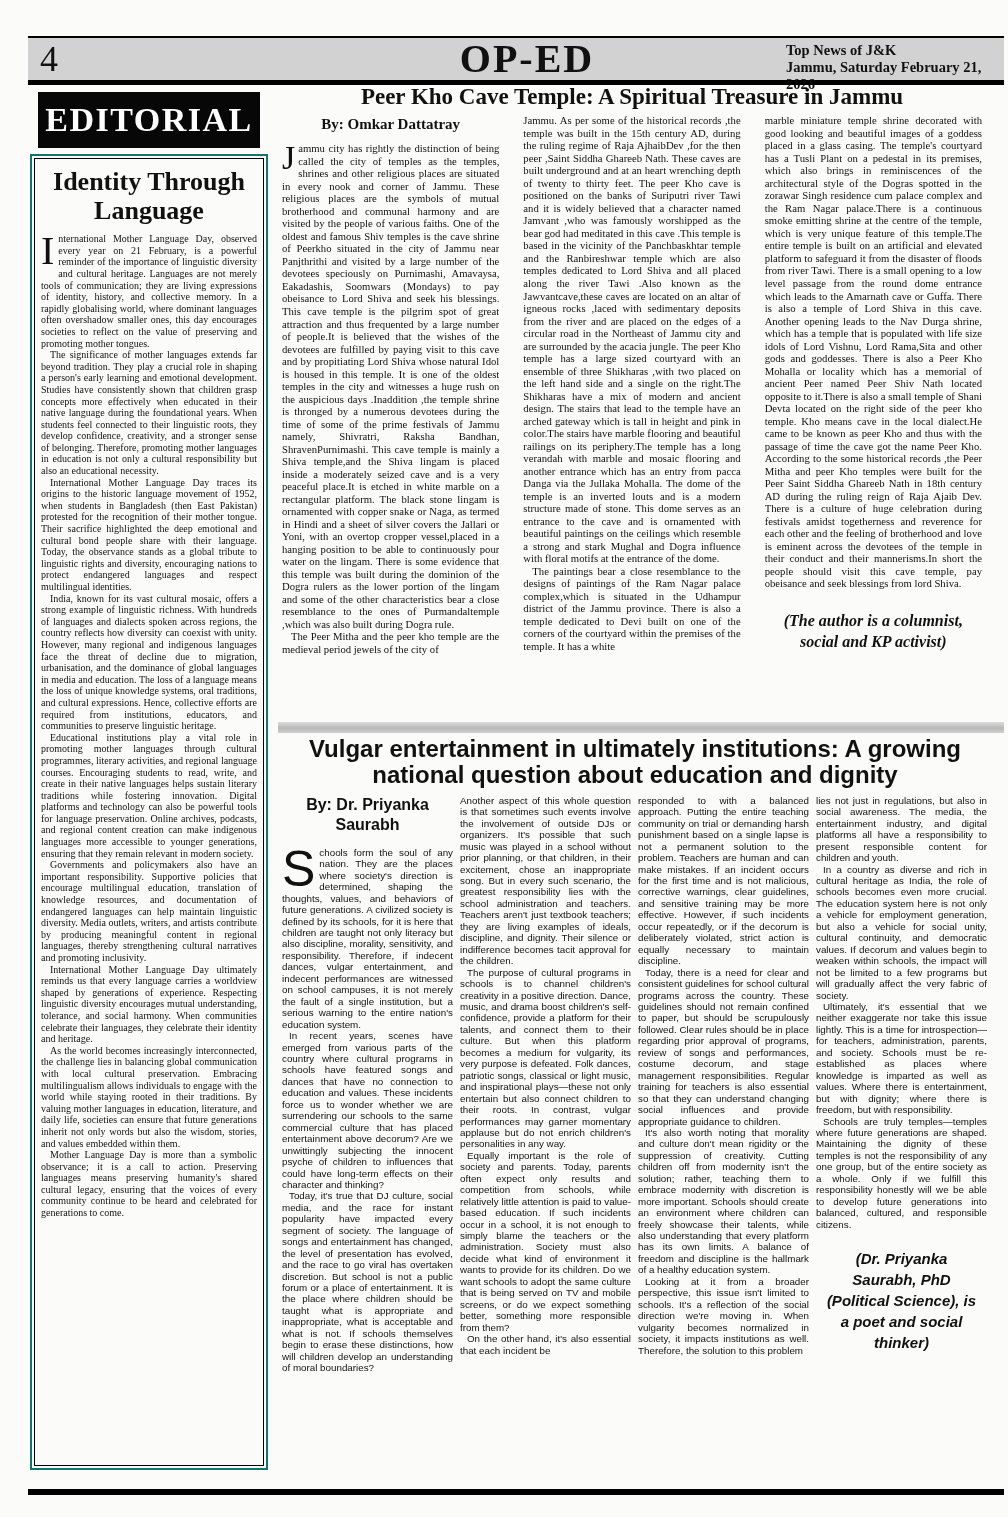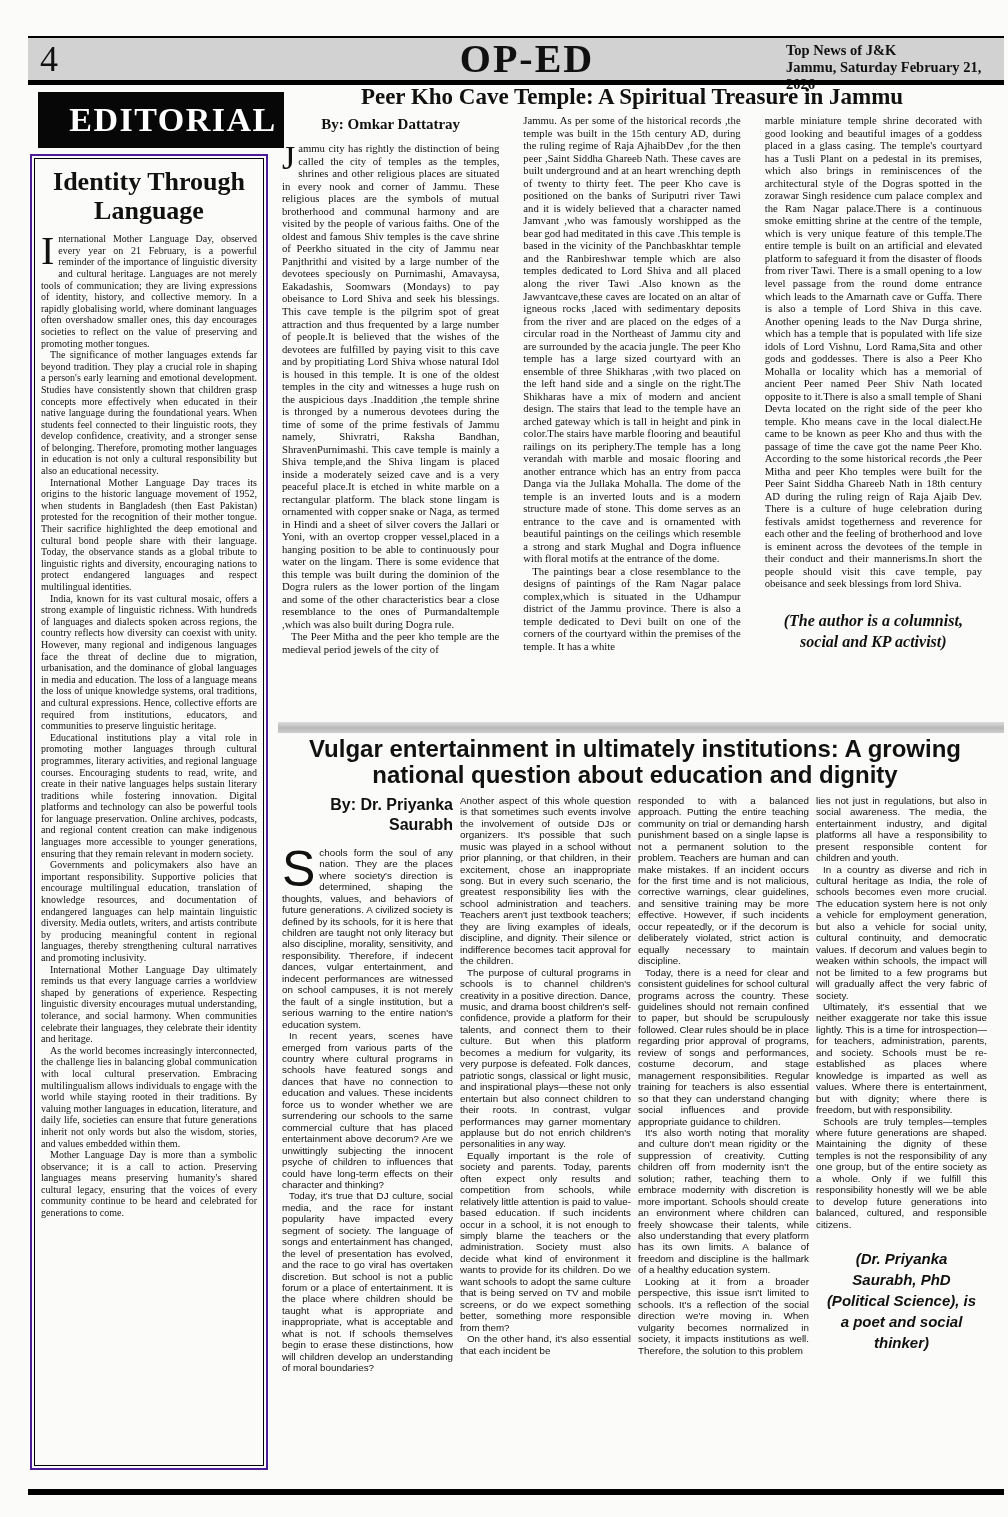--- a/index.html
+++ b/index.html
@@ -12,23 +12,23 @@
   .pageno{position:absolute;left:12px;top:2px;font-size:36px;line-height:38px;font-weight:400;}
   .section-title{position:absolute;left:0;right:0;top:0;text-align:center;
                  font-size:40px;line-height:42px;font-weight:700;letter-spacing:2px;padding-left:22px;}
   .masthead{position:absolute;right:6px;top:4px;width:212px;text-align:left;
             font-size:14.5px;line-height:17px;font-weight:700;}
   .hdr-rule-bottom{position:absolute;left:28px;top:80px;width:976px;height:5px;background:#000;}
 
   
   .ed-label{position:absolute;left:38px;top:92px;width:222px;height:56px;background:#070707;
             color:#fff;display:flex;align-items:center;justify-content:center;
-            font-size:34px;font-weight:700;letter-spacing:1.5px;padding-left:24px;}
+            font-size:34px;font-weight:700;letter-spacing:1.5px;}
   .ed-frame{position:absolute;left:30px;top:154px;width:238px;height:1316px;box-sizing:border-box;
-            border:2px solid #4c1d95;padding:8px 9px 6px 9px;overflow:hidden;}
+            border:2px solid #0f766e;padding:8px 9px 6px 9px;overflow:hidden;}
   .ed-frame::after{content:"";position:absolute;inset:2px;border:1px solid #000;pointer-events:none;}
   .ed-title{margin:4px 0 8px 0;text-align:center;font-size:26px;line-height:1.1;font-weight:700;}
   .serif-body p{margin:0;text-align:justify;hyphens:auto;-webkit-hyphens:auto;}
   .ed-body p{font-size:10px;line-height:1.16;}
   .ed-body p + p{text-indent:9px;}
   .ed-body .dropcap::first-letter{float:left;font-size:40px;line-height:.82;padding:2px 4px 0 0;}
 
   
   .temple{position:absolute;left:282px;top:84px;width:700px;}
   .temple-title{margin:0;text-align:center;font-size:23px;line-height:1.1;font-weight:700;}
@@ -44,21 +44,21 @@
   
   .divider{position:absolute;left:278px;top:722px;width:726px;height:11px;
            background:linear-gradient(#dcdcdc,#b8b8b8 55%,#cfcfcf);}
 
   
   .edu{position:absolute;left:282px;top:736px;width:706px;
        font-family:"Liberation Sans","DejaVu Sans",sans-serif;}
   .edu-title{margin:0;text-align:center;font-size:24px;line-height:1.08;font-weight:700;}
   .edu-cols{display:flex;gap:7px;margin-top:7px;}
   .ecol{width:171px;height:692px;overflow:hidden;box-sizing:border-box;}
-  .edu-byline{font-size:16px;font-weight:700;text-align:right;line-height:1.25;margin:0 0 12px 0;}
+  .edu-byline{font-size:16px;font-weight:700;text-align:center;line-height:1.25;margin:0 0 12px 0;}
   .sans-body p{margin:0;text-align:justify;hyphens:auto;-webkit-hyphens:auto;
                font-size:9.8px;line-height:1.17;}
   .sans-body p + p{text-indent:7px;}
   .sans-body .dropcap::first-letter{float:left;font-size:50px;line-height:.78;padding:3px 4px 0 0;}
   .edu-credit{margin-top:18px;padding:0 10px;text-align:center;
               font-size:15px;line-height:1.4;font-weight:700;font-style:italic;}
 
   
   .bottom-rule{position:absolute;left:28px;top:1489px;width:976px;height:6px;background:#000;}
 </style>

